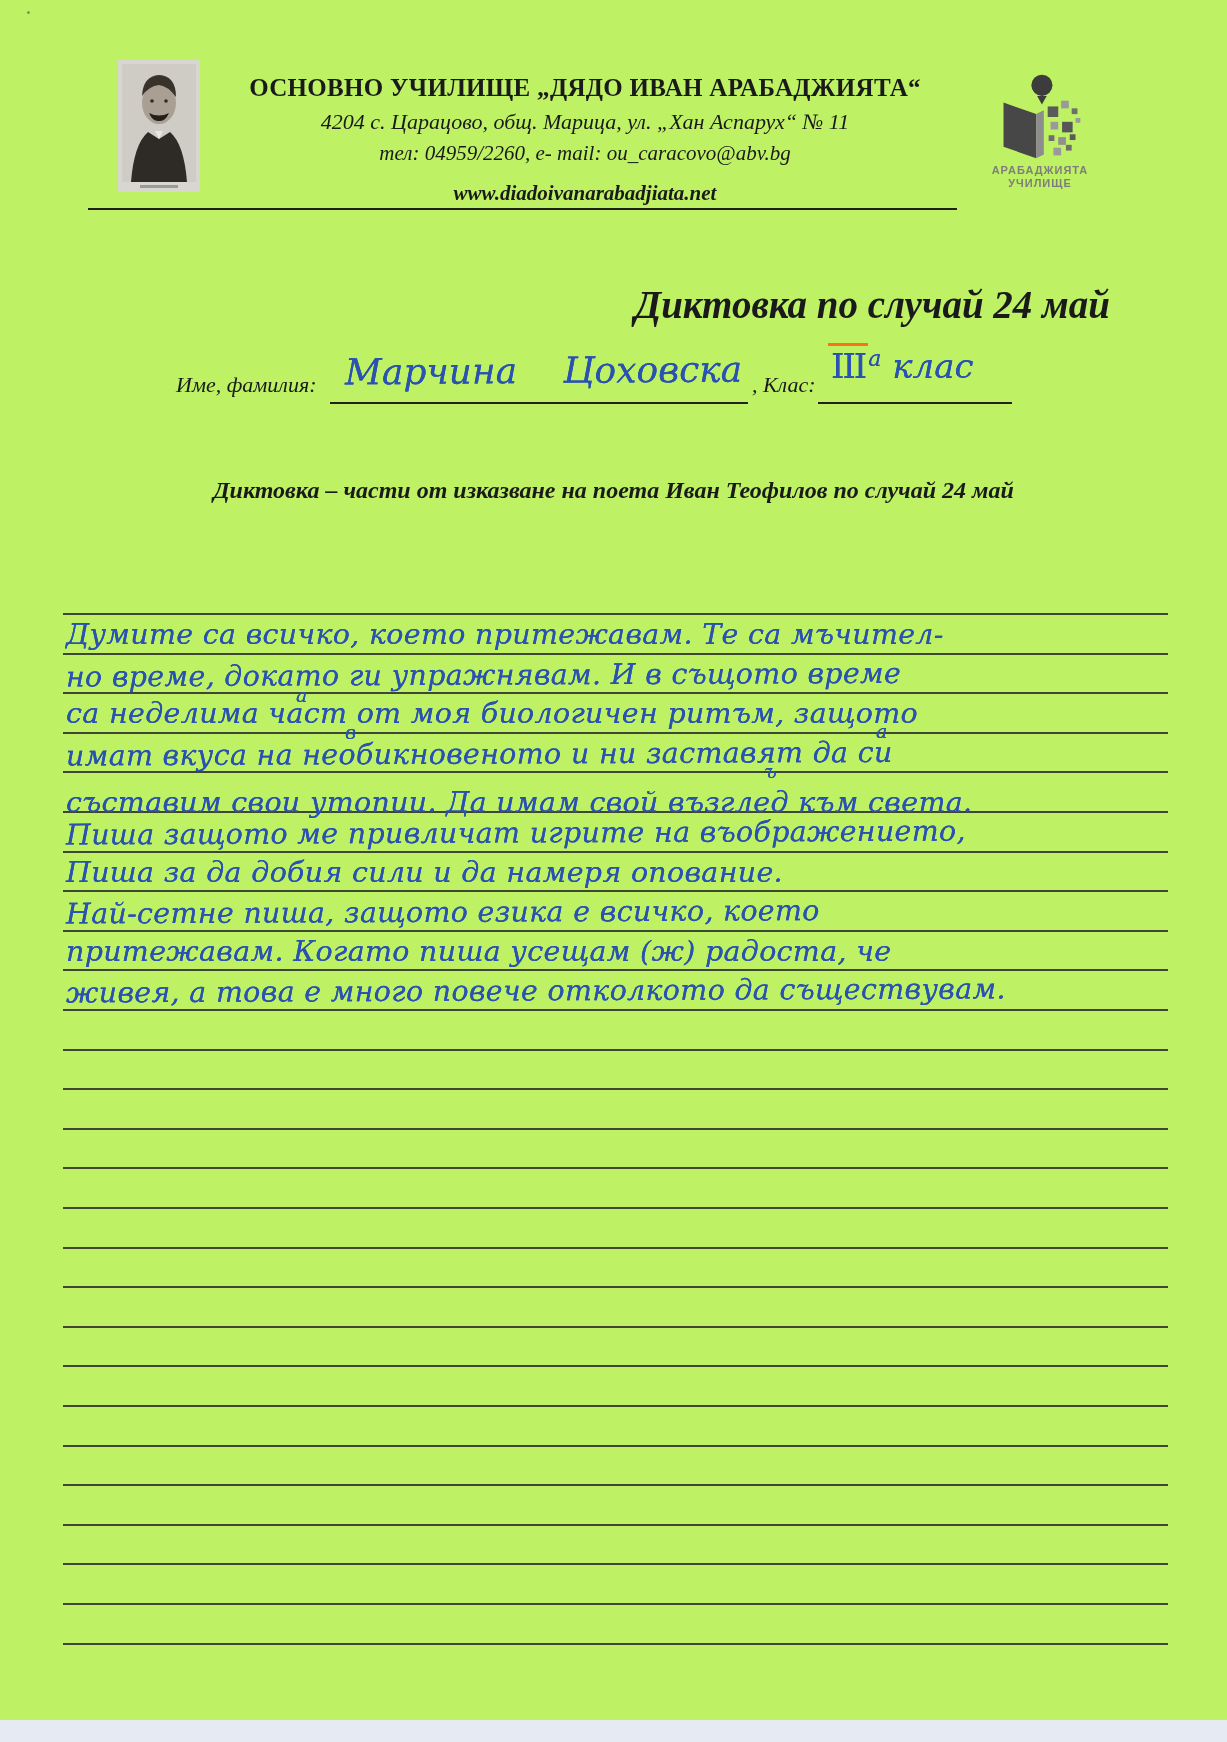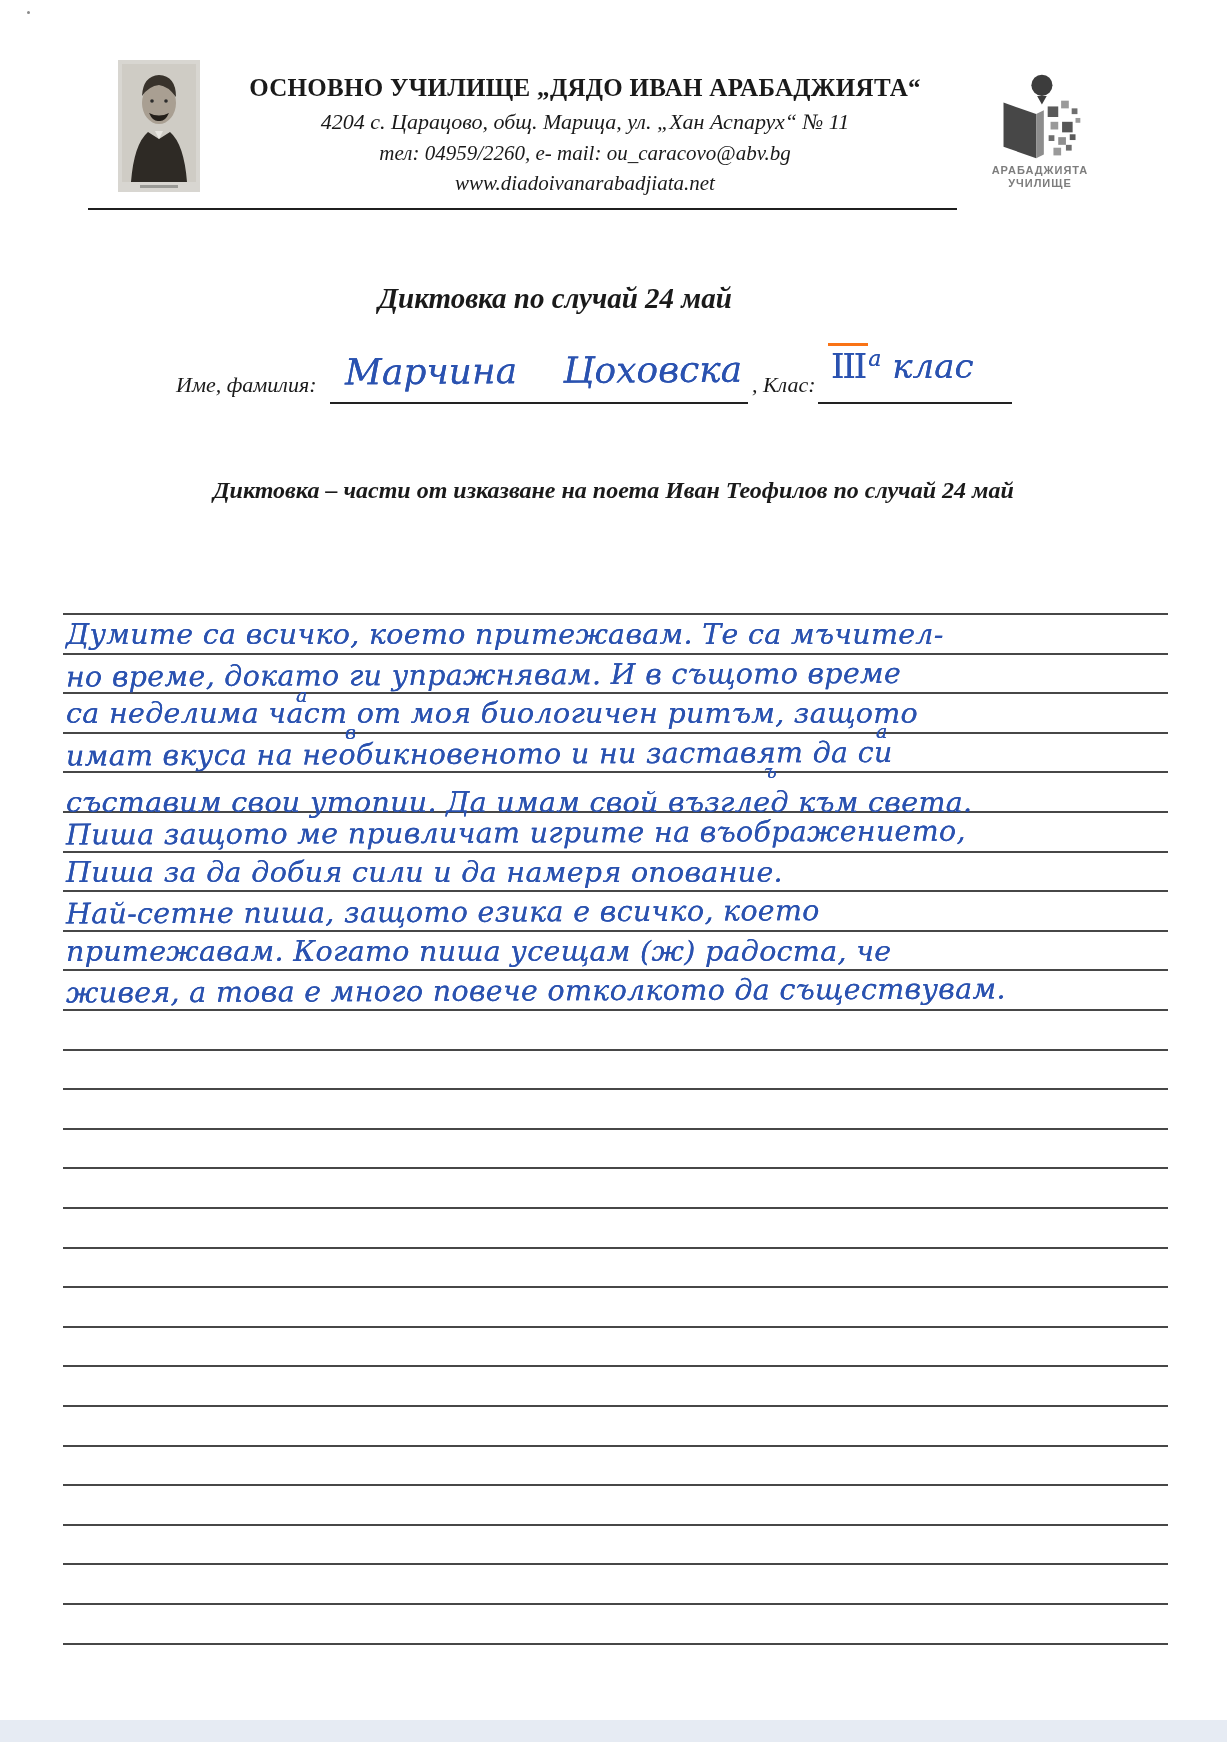--- a/index.html
+++ b/index.html
@@ -1,36 +1,36 @@
 <!DOCTYPE html>
 <html><head>
 <meta charset="utf-8">
 <style>
   html,body{margin:0;padding:0;background:#b9bcc1;}
   .page{
     position:relative;width:1227px;height:1742px;margin:0 auto;
-    background:#ffffff;overflow:hidden;
+    background:#bef264;overflow:hidden;
     font-family:"Liberation Serif","DejaVu Serif",serif;color:#1a1a1a;
   }
   
   .portrait{position:absolute;left:118px;top:60px;width:82px;height:132px;}
   .portrait svg{display:block;width:100%;height:100%;}
   .header-center{position:absolute;left:210px;top:74px;width:750px;text-align:center;}
   .school-name{font-weight:bold;font-size:25px;letter-spacing:.3px;white-space:nowrap;}
   .addr{font-style:italic;font-size:22px;margin-top:7px;white-space:nowrap;}
   .contact{font-style:italic;font-size:21px;margin-top:6px;white-space:nowrap;}
-  .website{font-style:italic;font-weight:normal;font-size:21px;margin-top:5px;white-space:nowrap;}
+  .website{font-style:italic;font-weight:bold;font-size:21px;margin-top:15px;white-space:nowrap;}
   .header-rule{position:absolute;left:88px;top:208px;width:869px;height:2px;background:#1f1f1f;}
   .logo{position:absolute;left:985px;top:70px;width:110px;text-align:center;}
   .logo svg{display:block;margin:0 auto;width:96px;height:94px;}
   .logo-text{font-family:"Liberation Sans","DejaVu Sans",sans-serif;
     font-size:11px;line-height:13px;color:#7d7d7d;letter-spacing:1px;font-weight:bold;}
   
-  .doc-title{position:absolute;left:0;top:282px;width:1110px;text-align:center;
-    font-weight:bold;font-style:italic;font-size:29px;}
+  .doc-title{position:absolute;left:0;top:282px;width:1110px;text-align:right;
+    font-weight:bold;font-style:italic;font-size:39px;}
   .name-row-label{position:absolute;left:176px;top:372px;font-style:italic;font-size:22px;}
   .uline{position:absolute;height:2px;background:#222;}
   .uline.name{left:330px;top:402px;width:418px;}
   .uline.class{left:818px;top:402px;width:194px;}
   .class-sep{position:absolute;left:752px;top:372px;font-style:italic;font-size:22px;}
   .hw{font-family:"DejaVu Serif","Liberation Serif",serif;font-style:italic;
     color:#2a52b0;text-shadow:0 0 .5px #2a52b0;}
   .hw-name{position:absolute;left:345px;top:350px;width:400px;font-size:36px;
     white-space:nowrap;transform:rotate(-.4deg);}
   .hw-name .gap{display:inline-block;width:46px;}

